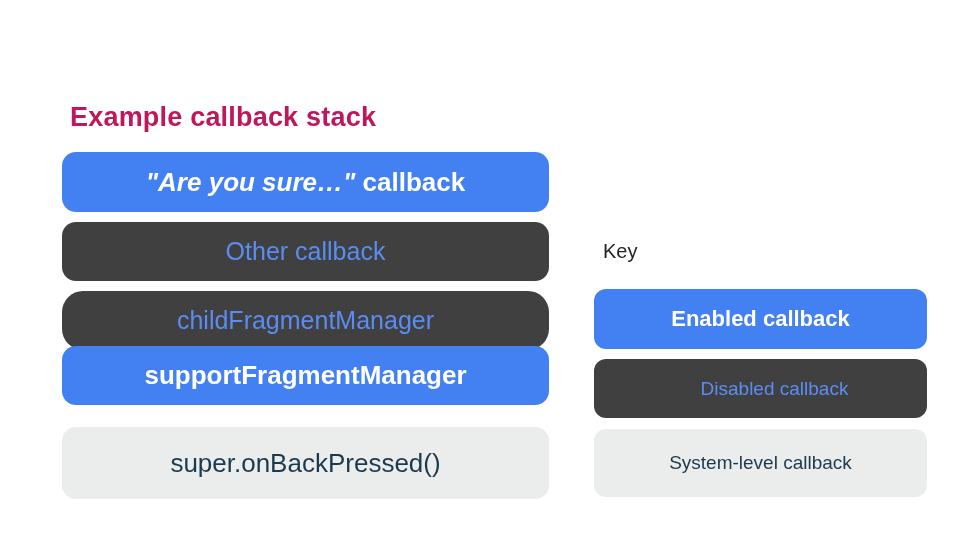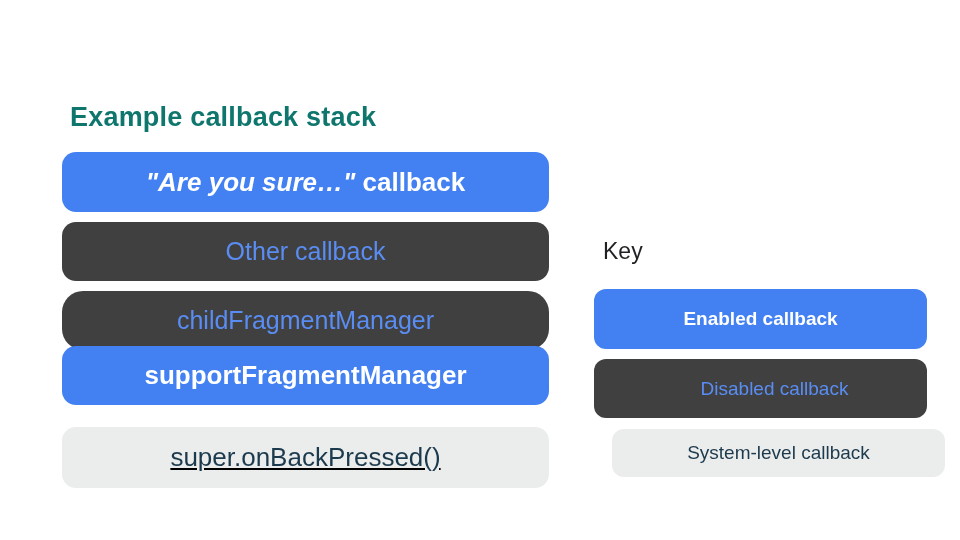--- a/index.html
+++ b/index.html
@@ -7,56 +7,56 @@
     width:960px;height:540px;background:#ffffff;overflow:hidden;
     font-family:"Liberation Sans","DejaVu Sans",sans-serif;
     -webkit-font-smoothing:antialiased;
   }
   .canvas{position:relative;width:960px;height:540px;background:#ffffff;}
 
   
   .stack-title{
     position:absolute;left:70px;top:101px;
     font-size:27px;line-height:32px;font-weight:600;
-    color:#0f766e;letter-spacing:.2px;
+    color:#be185d;letter-spacing:.2px;
   }
   .stack-box{
     position:absolute;left:62px;width:487px;height:59px;
     border-radius:14px;display:flex;align-items:center;justify-content:center;
     box-sizing:border-box;
   }
   .kbox-1{top:152px;height:60px;}
   .kbox-2{top:222px;}
   .kbox-3{top:291px;border-radius:21px;}
   .kbox-4{top:346px;}
-  .kbox-5{top:427px;height:61px;text-decoration:underline;}
+  .kbox-5{top:427px;height:72px;}
 
   .type-enabled{background:#4381F2;}
   .type-disabled{background:#404040;}
   .type-system{background:#EBECEC;}
 
   .stack-box .txt-enabled{color:#ffffff;font-weight:700;font-size:26px;}
   .stack-box .txt-disabled{color:#5A8DF3;font-weight:400;font-size:25px;}
   .stack-box .txt-system{color:#1C3A4D;font-weight:400;font-size:26px;}
   .quote-italic{font-style:italic;}
 
   
   .key-title{
     position:absolute;left:603px;top:238px;
-    font-size:23px;line-height:26px;font-weight:500;color:#1f2124;
+    font-size:20px;line-height:26px;font-weight:500;color:#1f2124;
   }
   .key-box{
     position:absolute;left:594px;width:333px;height:59px;
     border-radius:12px;display:flex;align-items:center;justify-content:center;
     box-sizing:border-box;
   }
   .key-1{top:289px;height:60px;}
   .key-2{top:359px;padding-left:28px;}
-  .key-3{top:429px;height:48px;margin-left:18px;}
-  .key-box .txt-enabled{color:#ffffff;font-weight:700;font-size:19px;}
+  .key-3{top:429px;height:68px;}
+  .key-box .txt-enabled{color:#ffffff;font-weight:700;font-size:22px;}
   .key-box .txt-disabled{color:#5A8DF3;font-weight:400;font-size:19px;}
   .key-box .txt-system{color:#1C3A4D;font-weight:400;font-size:19px;}
 </style>
 </head>
 <body>
 
 <div class="canvas">
 
   <div class="stack-title">Example callback stack</div>
 

